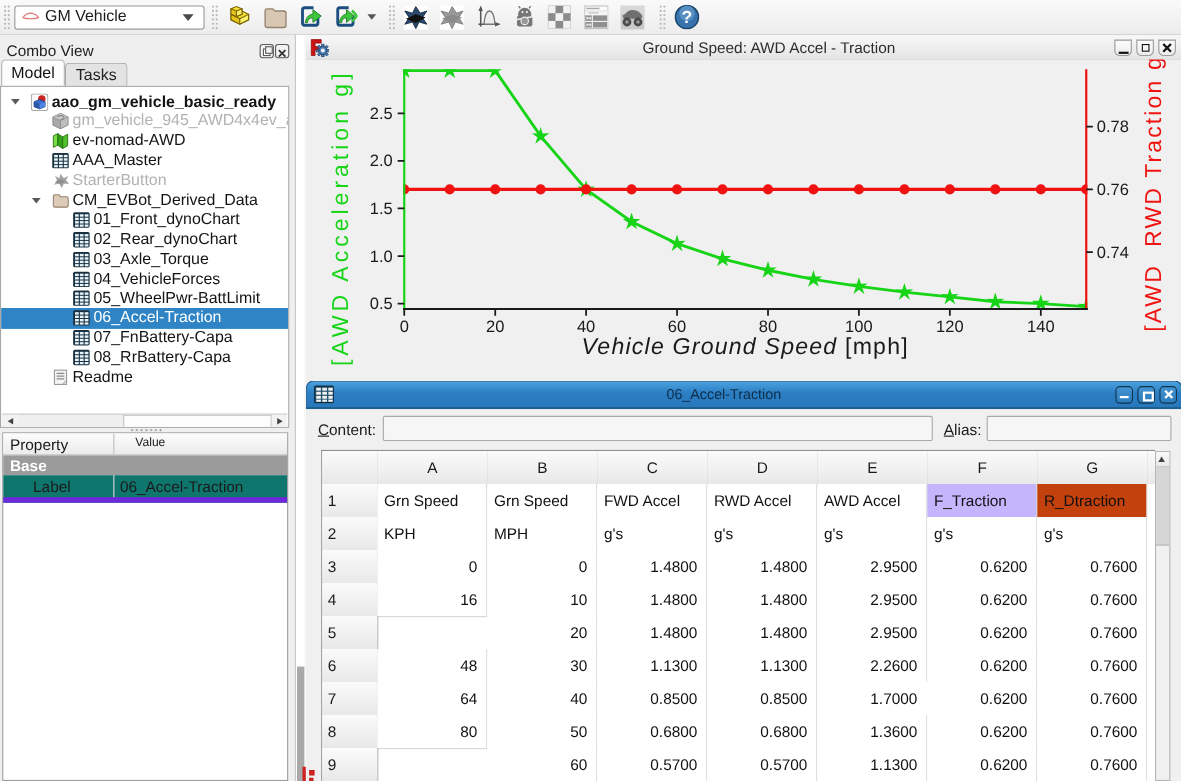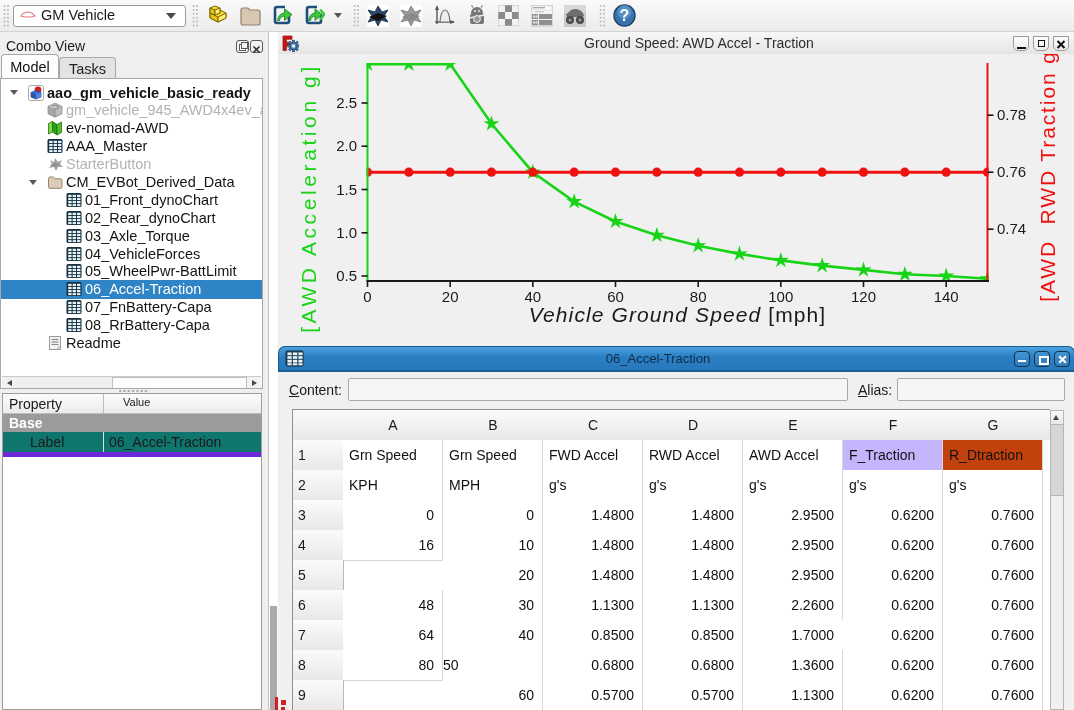--- a/index.html
+++ b/index.html
@@ -647,21 +647,21 @@
         <div class="abs" style="left:50px;top:210px;width:91px;height:30px;background:#fff;border-right:1px solid #d8d8d8;border-bottom:1px solid #d8d8d8;font-size:14px;color:#111;line-height:30px;text-align:right;padding-right:8px">64</div>
         <div class="abs" style="left:150px;top:210px;width:91px;height:30px;background:#fff;border-right:1px solid #d8d8d8;border-bottom:1px solid #d8d8d8;font-size:14px;color:#111;line-height:30px;text-align:right;padding-right:8px">40</div>
         <div class="abs" style="left:250px;top:210px;width:91px;height:30px;background:#fff;border-right:1px solid #d8d8d8;border-bottom:1px solid #d8d8d8;font-size:14px;color:#111;line-height:30px;text-align:right;padding-right:8px">0.8500</div>
         <div class="abs" style="left:350px;top:210px;width:91px;height:30px;background:#fff;border-right:1px solid #d8d8d8;border-bottom:1px solid #d8d8d8;font-size:14px;color:#111;line-height:30px;text-align:right;padding-right:8px">0.8500</div>
         <div class="abs" style="left:450px;top:210px;width:91px;height:30px;background:#fff;border-right:1px solid #d8d8d8;border-bottom:1px solid #d8d8d8;font-size:14px;color:#111;line-height:30px;text-align:right;padding-right:20px">1.7000</div>
         <div class="abs" style="left:550px;top:210px;width:91px;height:30px;background:#fff;border-right:1px solid #d8d8d8;border-bottom:1px solid #d8d8d8;font-size:14px;color:#111;line-height:30px;text-align:right;padding-right:8px">0.6200</div>
         <div class="abs" style="left:650px;top:210px;width:91px;height:30px;background:#fff;border-right:1px solid #d8d8d8;border-bottom:1px solid #d8d8d8;font-size:14px;color:#111;line-height:30px;text-align:right;padding-right:8px">0.7600</div>
         <div class="abs" style="left:750px;top:210px;width:7px;height:30px;background:#fff;border-bottom:1px solid #d8d8d8"></div>
         <div class="abs" style="left:0;top:240px;width:50px;height:30px;background:linear-gradient(#fbfbfb,#e8e8e8);border-right:1px solid #b9b9b9;border-bottom:1px solid #b9b9b9;font-size:14px;color:#1a1a1a;line-height:30px"><span style="margin-left:5px">8</span></div>
         <div class="abs" style="left:50px;top:240px;width:91px;height:30px;background:#fff;border-right:1px solid #d8d8d8;border-bottom:1px solid #d8d8d8;font-size:14px;color:#111;line-height:30px;text-align:right;padding-right:8px">80</div>
-        <div class="abs" style="left:150px;top:240px;width:91px;height:30px;background:#fff;border-right:1px solid #d8d8d8;border-bottom:1px solid #d8d8d8;font-size:14px;color:#111;line-height:30px;text-align:left;padding-right:8px">50</div>
+        <div class="abs" style="left:150px;top:240px;width:91px;height:30px;background:#fff;border-right:1px solid #d8d8d8;border-bottom:1px solid #d8d8d8;font-size:14px;color:#111;line-height:30px;text-align:right;padding-right:8px">50</div>
         <div class="abs" style="left:250px;top:240px;width:91px;height:30px;background:#fff;border-right:1px solid #d8d8d8;border-bottom:1px solid #d8d8d8;font-size:14px;color:#111;line-height:30px;text-align:right;padding-right:8px">0.6800</div>
         <div class="abs" style="left:350px;top:240px;width:91px;height:30px;background:#fff;border-right:1px solid #d8d8d8;border-bottom:1px solid #d8d8d8;font-size:14px;color:#111;line-height:30px;text-align:right;padding-right:8px">0.6800</div>
         <div class="abs" style="left:450px;top:240px;width:91px;height:30px;background:#fff;border-right:1px solid #d8d8d8;border-bottom:1px solid #d8d8d8;font-size:14px;color:#111;line-height:30px;text-align:right;padding-right:8px">1.3600</div>
         <div class="abs" style="left:550px;top:240px;width:91px;height:30px;background:#fff;border-right:1px solid #d8d8d8;border-bottom:1px solid #d8d8d8;font-size:14px;color:#111;line-height:30px;text-align:right;padding-right:8px">0.6200</div>
         <div class="abs" style="left:650px;top:240px;width:91px;height:30px;background:#fff;border-right:1px solid #d8d8d8;border-bottom:1px solid #d8d8d8;font-size:14px;color:#111;line-height:30px;text-align:right;padding-right:8px">0.7600</div>
         <div class="abs" style="left:750px;top:240px;width:7px;height:30px;background:#fff;border-bottom:1px solid #d8d8d8"></div>
         <div class="abs" style="left:0;top:270px;width:50px;height:30px;background:linear-gradient(#fbfbfb,#e8e8e8);border-right:1px solid #b9b9b9;border-bottom:1px solid #b9b9b9;font-size:14px;color:#1a1a1a;line-height:30px"><span style="margin-left:5px">9</span></div>
         <div class="abs" style="left:150px;top:270px;width:91px;height:30px;background:#fff;border-right:1px solid #d8d8d8;border-bottom:1px solid #d8d8d8;font-size:14px;color:#111;line-height:30px;text-align:right;padding-right:8px">60</div>
         <div class="abs" style="left:250px;top:270px;width:91px;height:30px;background:#fff;border-right:1px solid #d8d8d8;border-bottom:1px solid #d8d8d8;font-size:14px;color:#111;line-height:30px;text-align:right;padding-right:8px">0.5700</div>
         <div class="abs" style="left:350px;top:270px;width:91px;height:30px;background:#fff;border-right:1px solid #d8d8d8;border-bottom:1px solid #d8d8d8;font-size:14px;color:#111;line-height:30px;text-align:right;padding-right:8px">0.5700</div>

